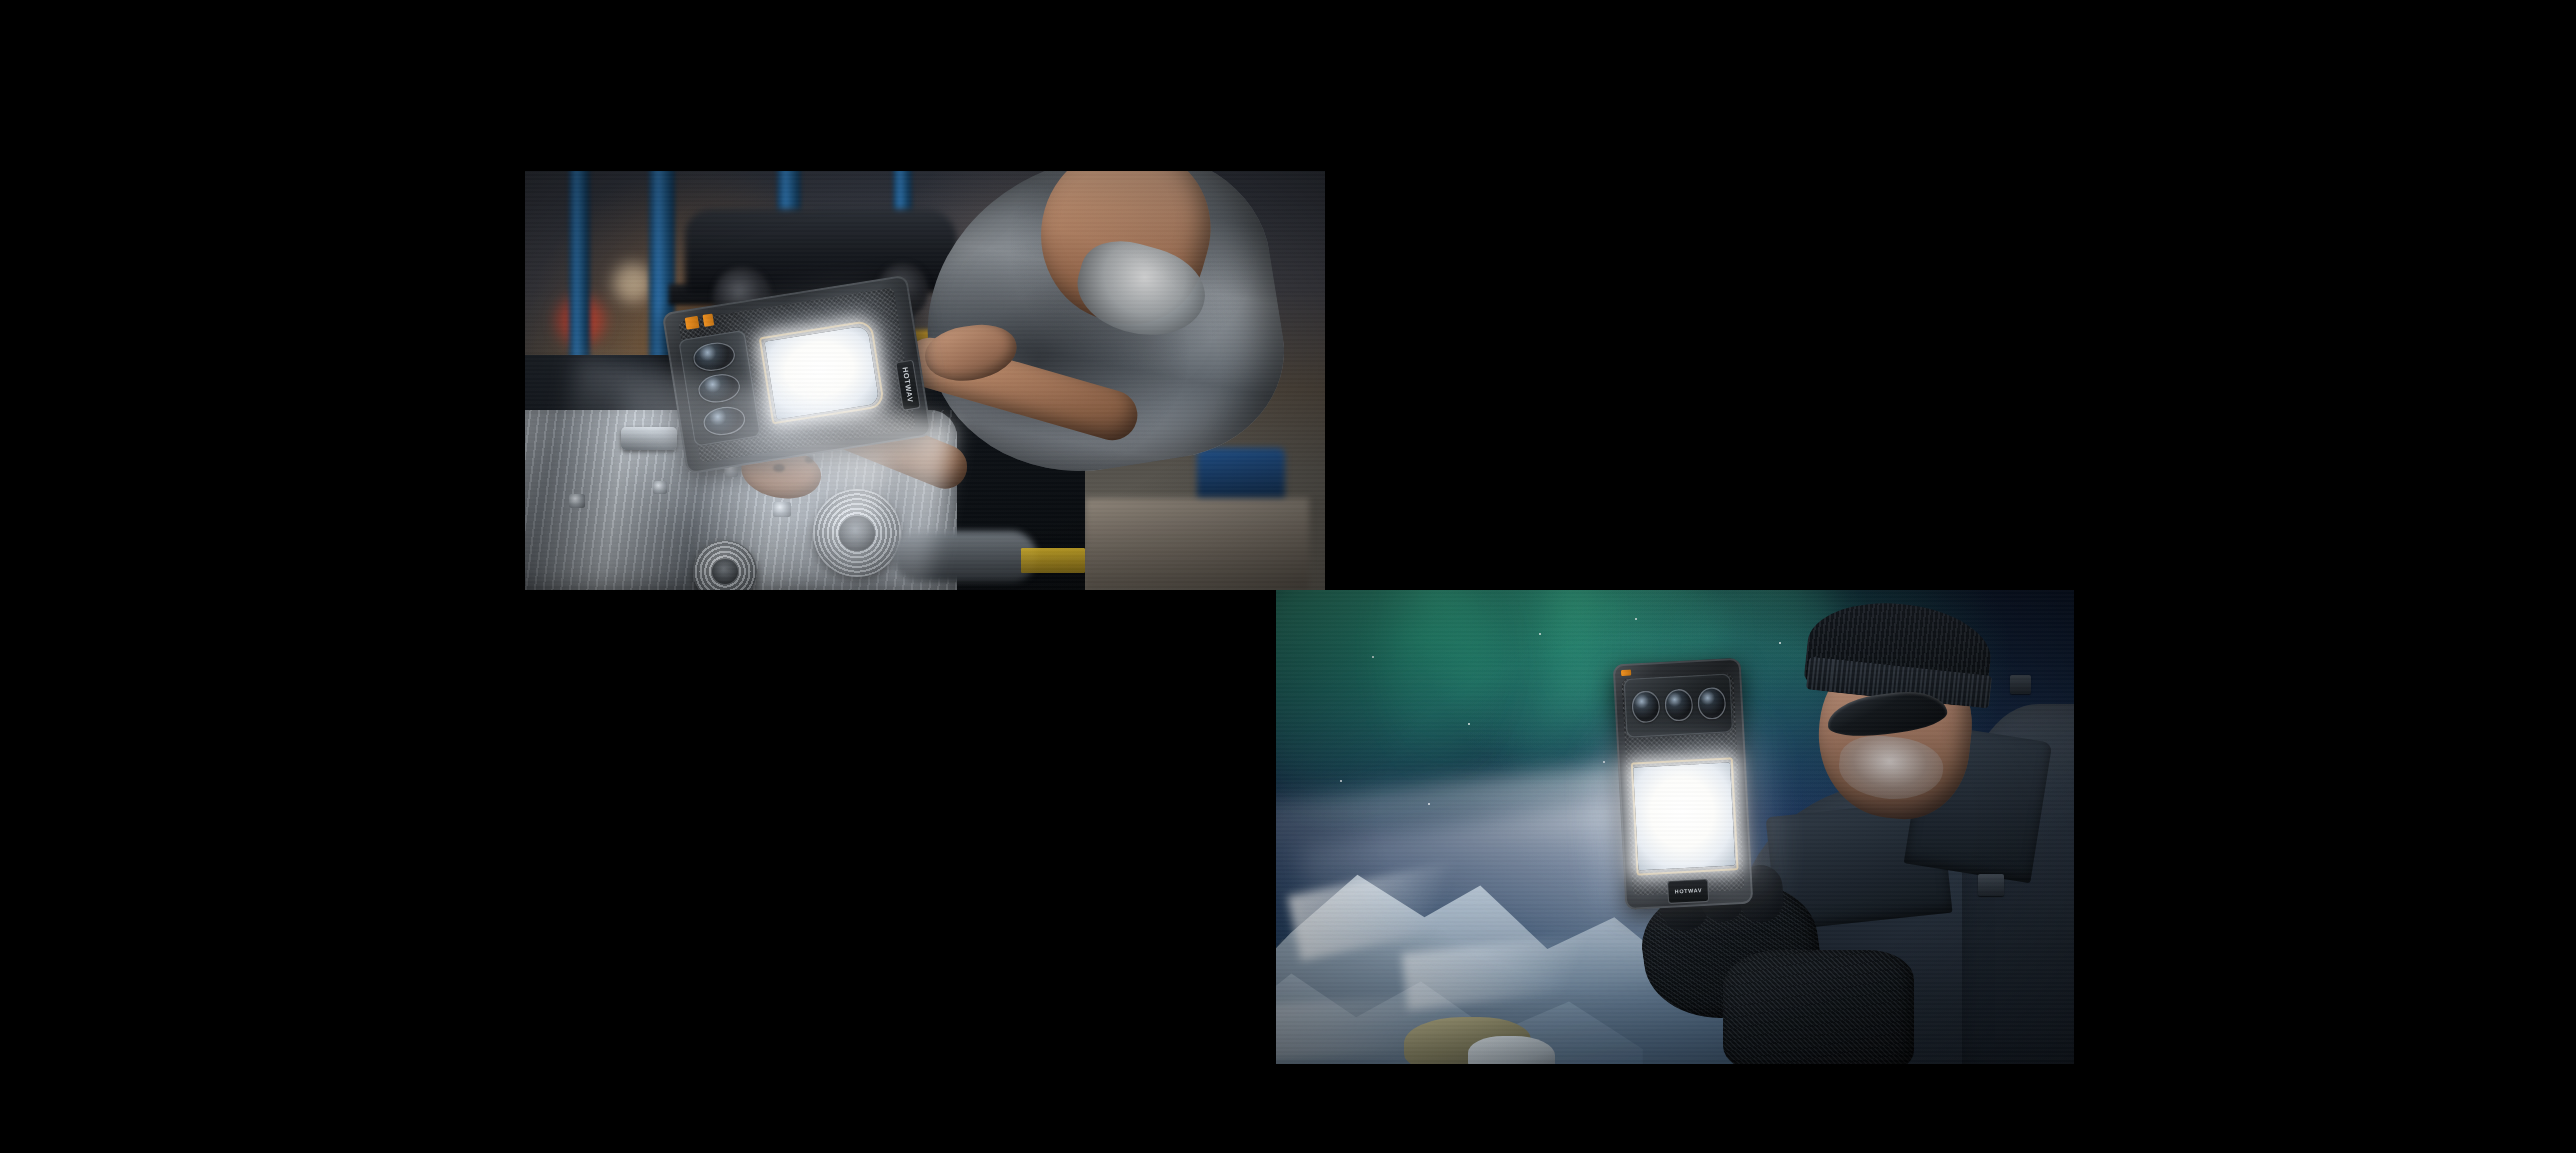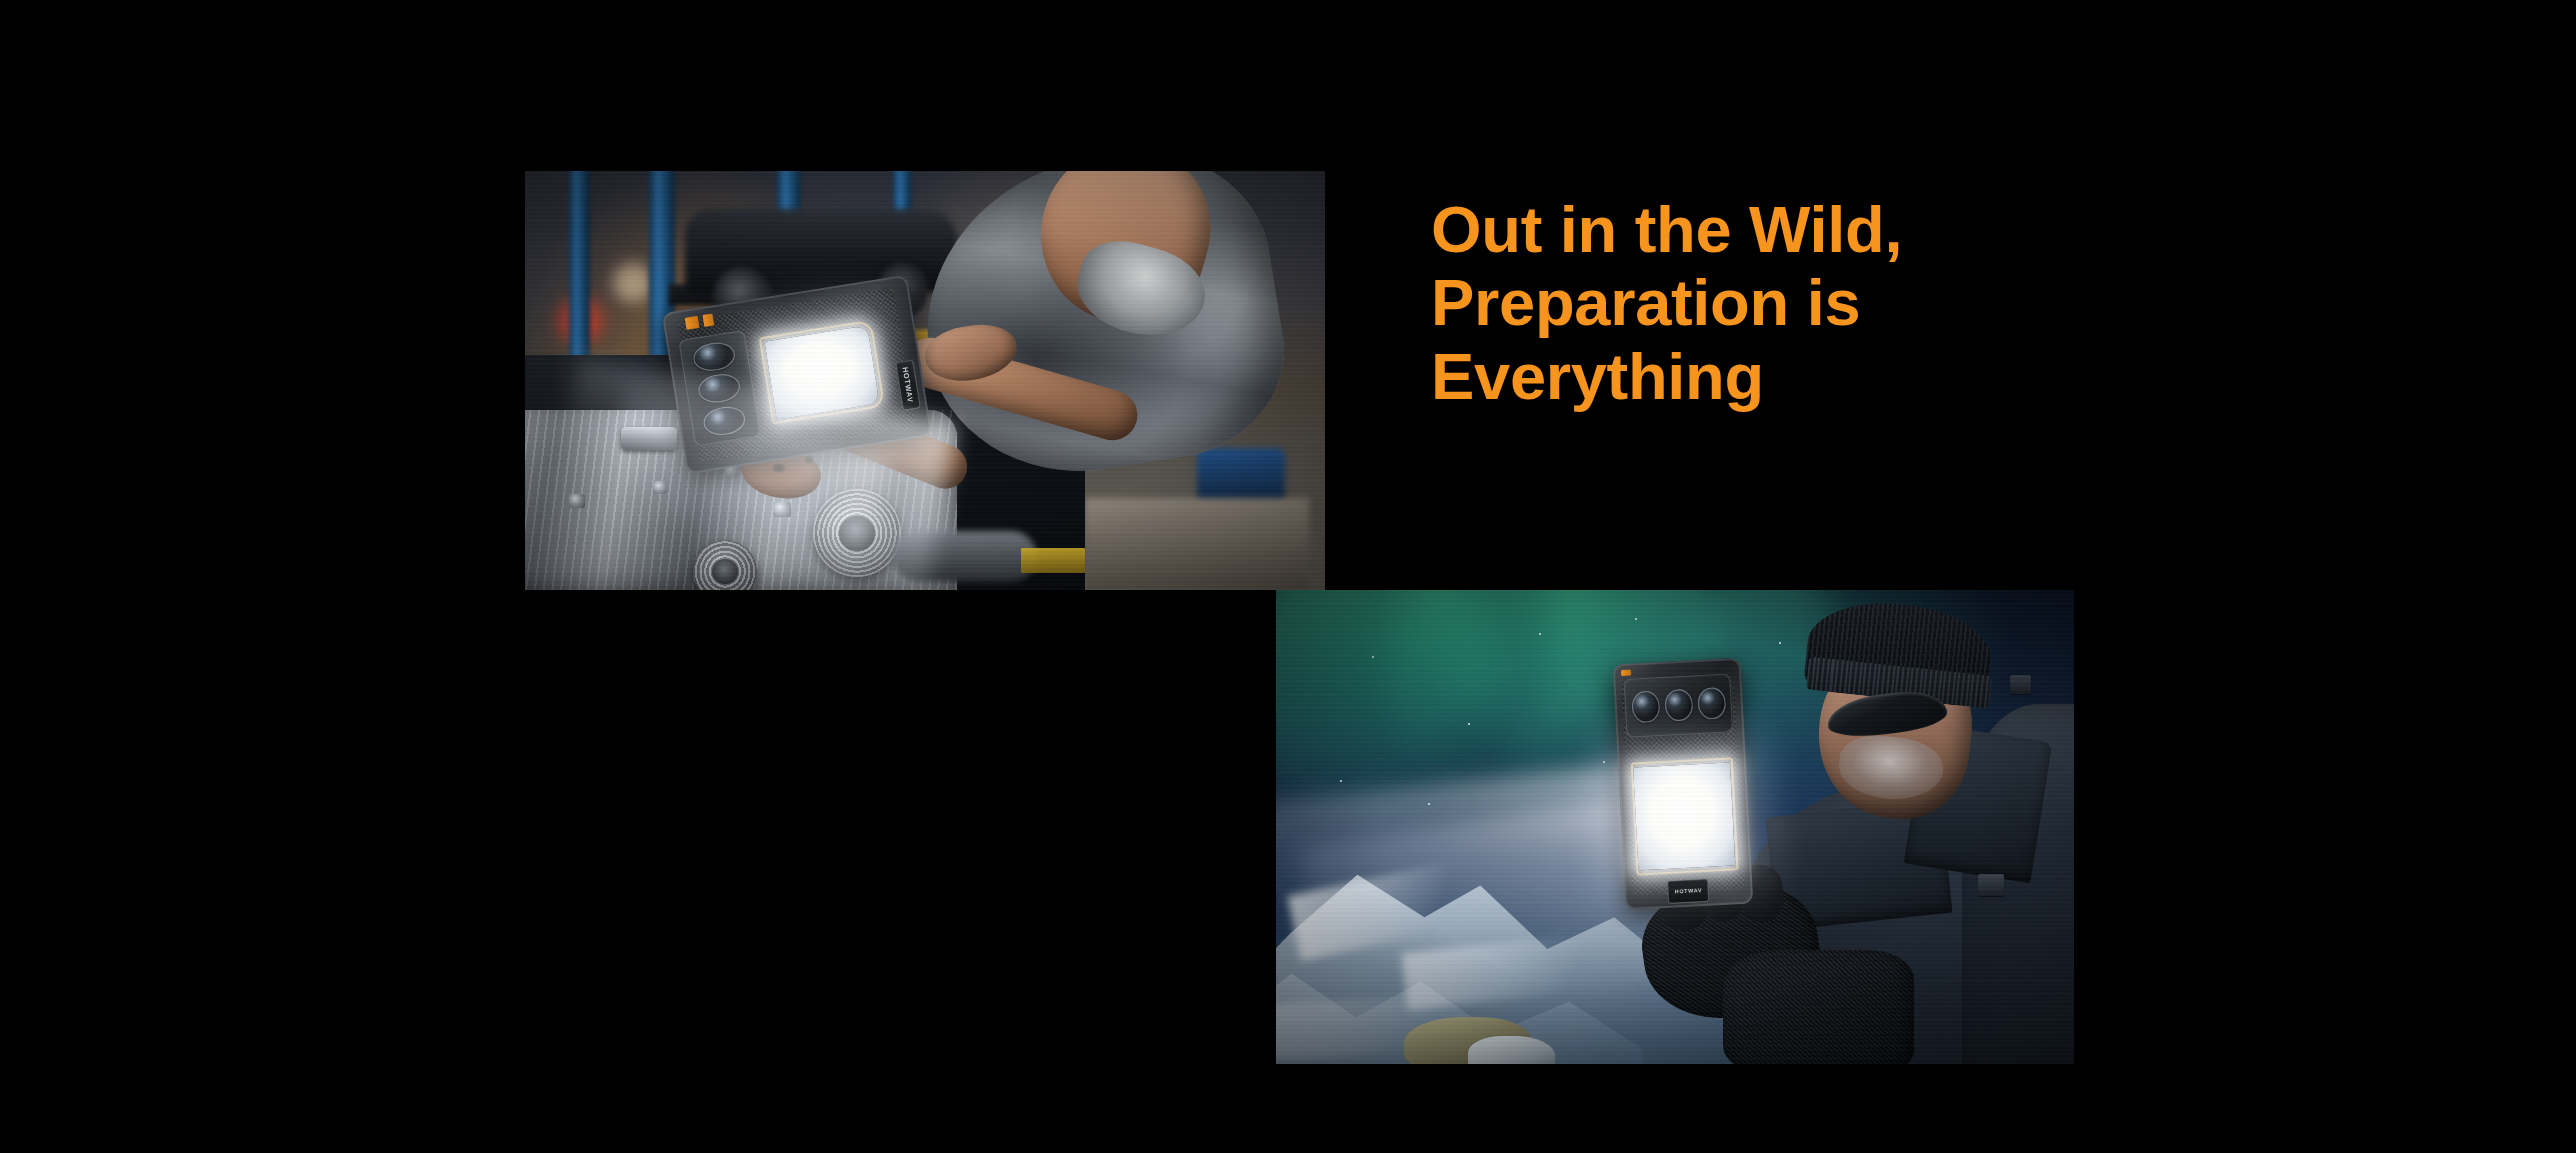--- a/index.html
+++ b/index.html
@@ -468,23 +468,20 @@
       <div class="brand-tag" style="right:3%;top:52%;width:7%;height:30%;font-size:7.4px;">HOTWAV</div>
     </div>
 
     <div class="beam" style="left:4%;top:52%;width:48%;height:46%;transform:rotate(10deg);"></div>
     <div class="beam" style="left:10%;top:60%;width:34%;height:34%;transform:rotate(14deg);opacity:.7;"></div>
 
     <div class="vignette"></div>
     <div class="grain"></div>
   </div>
 
-  <h1 class="headline">Out in the Wild,
-Preparation is
-Everything</h1>
 
   <div class="photo" id="photo-aurora">
 
     <div class="layer aurora-sky"></div>
 
     <div class="aurora-ribbon" style="left:-6%;top:-12%;width:34%;height:58%;transform:rotate(-16deg);"></div>
     <div class="aurora-ribbon" style="left:14%;top:-18%;width:26%;height:62%;transform:rotate(8deg);opacity:.8;"></div>
     <div class="aurora-ribbon" style="left:34%;top:-14%;width:22%;height:52%;transform:rotate(-5deg);opacity:.65;"></div>
     <div class="aurora-ribbon" style="left:52%;top:-10%;width:18%;height:46%;transform:rotate(12deg);opacity:.55;"></div>
     <div class="aurora-ribbon" style="left:30%;top:14%;width:30%;height:40%;transform:rotate(-3deg);opacity:.35;"></div>

